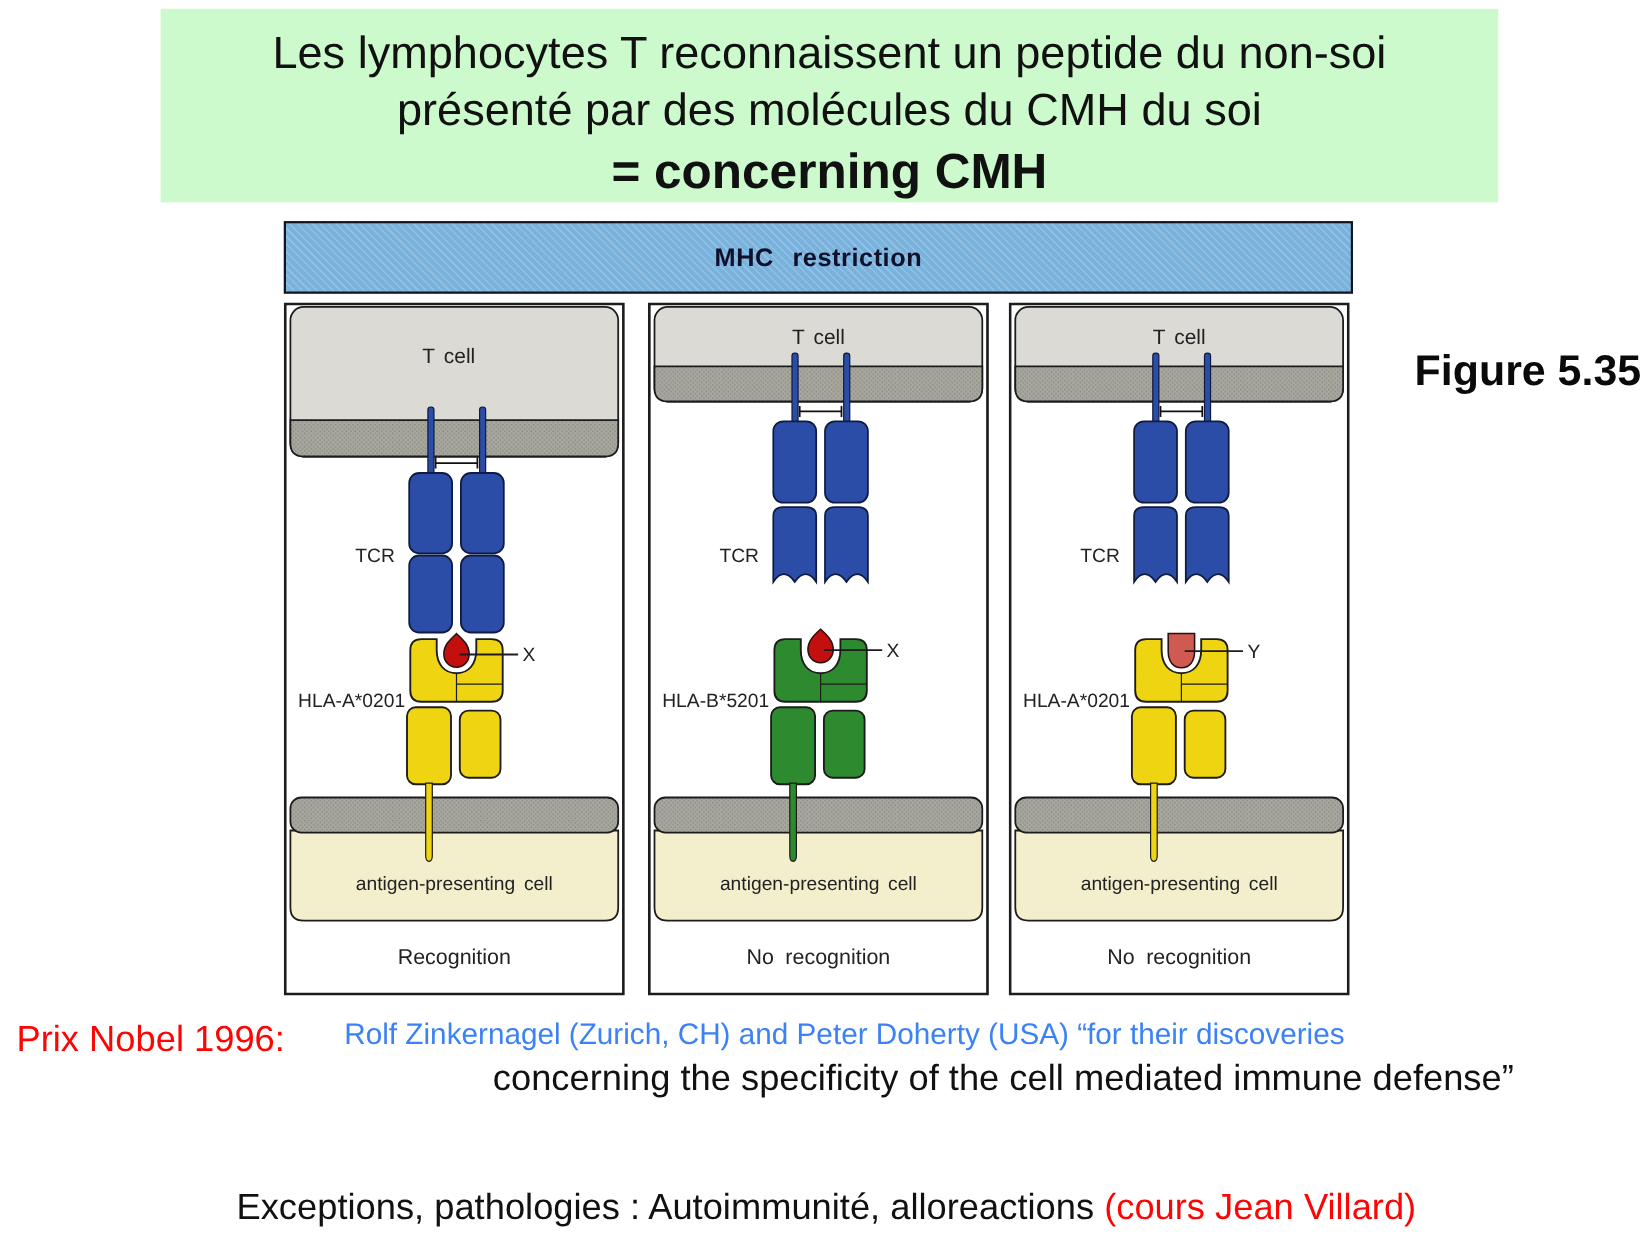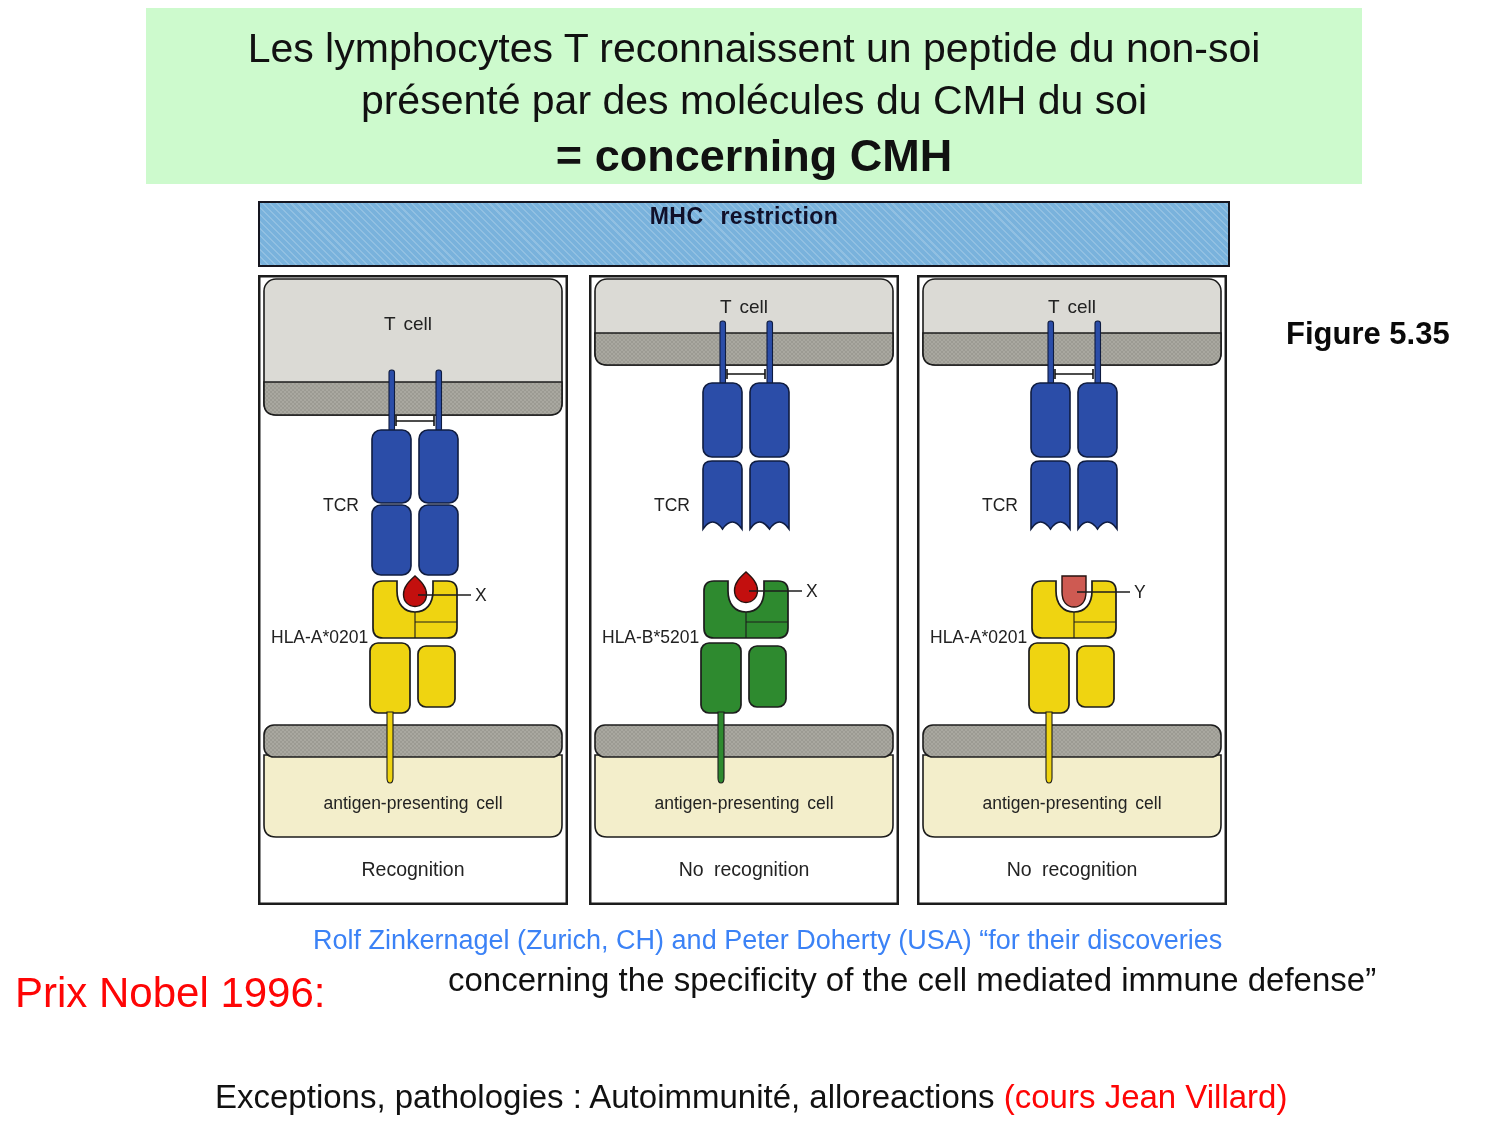--- a/index.html
+++ b/index.html
@@ -13,21 +13,21 @@
 
   .title-box{position:absolute;left:146px;top:8px;width:1216px;height:176px;
     background:var(--title-bg);display:flex;flex-direction:column;align-items:center;
     justify-content:flex-end;padding-top:13px;box-sizing:border-box;}
   .title-line{font-size:41px;line-height:52px;color:#111;white-space:nowrap;}
   .title-line.bold{font-weight:bold;font-size:45px;line-height:56px;margin-top:2px;}
 
   .mhc-bar{position:absolute;left:258px;top:201px;width:972px;height:66px;box-sizing:border-box;
     background:var(--bar-blue);
     background-image:repeating-linear-gradient(45deg,rgba(255,255,255,.18) 0 1.5px,rgba(0,0,0,0) 1.5px 5px);
-    border:2px solid #15151f;display:flex;justify-content:center;}
+    border:2px solid #15151f;display:flex;align-items:center;justify-content:center;}
   .mhc-bar-text{font-weight:bold;font-size:23px;color:#10102a;word-spacing:10px;letter-spacing:.5px;}
 
   .panel{position:absolute;top:275px;width:310px;height:630px;display:block;}
   .p1{left:258px;} .p2{left:589px;} .p3{left:917px;}
 
   .panel-bg{fill:#ffffff;stroke:#1c1c1c;stroke-width:2.5;}
   .tcell{fill:var(--cell-gray);stroke:#1c1c1c;stroke-width:1.6;}
   .memb{fill:url(#stip);stroke:#1c1c1c;stroke-width:1.6;}
   .apc{fill:var(--apc-beige);stroke:#1c1c1c;stroke-width:1.6;}
   .tcr{fill:var(--tcr-blue);stroke:var(--tcr-edge);stroke-width:1.6;}
@@ -38,23 +38,23 @@
   .thin{fill:none;stroke:#1c1c1c;stroke-width:1.1;}
   .ptr{stroke:#1c1c1c;stroke-width:1.6;}
   .arrow line{stroke:#111;stroke-width:1.6;}
   .flabel{font-family:"Liberation Sans",sans-serif;font-size:17.5px;fill:#222;
           text-anchor:middle;word-spacing:3px;}
   .cellname{font-size:19px;}
   .result{font-size:19.5px;word-spacing:5px;}
   .anch-end{text-anchor:end;} .anch-start{text-anchor:start;}
   .stip-bg{fill:var(--memb-gray);} .stip-dot{fill:var(--memb-dot);}
 
-  .figure-caption{position:absolute;left:1286px;top:316px;font-weight:bold;font-size:31px;color:#0a0a0a;}
+  .figure-caption{position:absolute;left:1286px;top:316px;font-weight:bold;font-size:39px;color:#0a0a0a;}
 
-  .nobel-label{position:absolute;left:15px;top:925px;font-size:42px;color:var(--red);white-space:nowrap;margin-top:44px;}
+  .nobel-label{position:absolute;left:15px;top:925px;font-size:33px;color:var(--red);white-space:nowrap;}
   .nobel-line1{position:absolute;left:313px;top:925px;font-size:27px;color:#3b82f6;white-space:nowrap;}
   .nobel-line2{position:absolute;left:448px;top:961px;font-size:33px;color:#111;white-space:nowrap;}
   .footer-line{position:absolute;left:215px;top:1078px;font-size:33px;white-space:nowrap;color:#111;text-align:right;}
   .footer-red{color:var(--red);}
 </style>
 </head>
 <body>
 
 <svg width="0" height="0" style="position:absolute">
   <defs>

